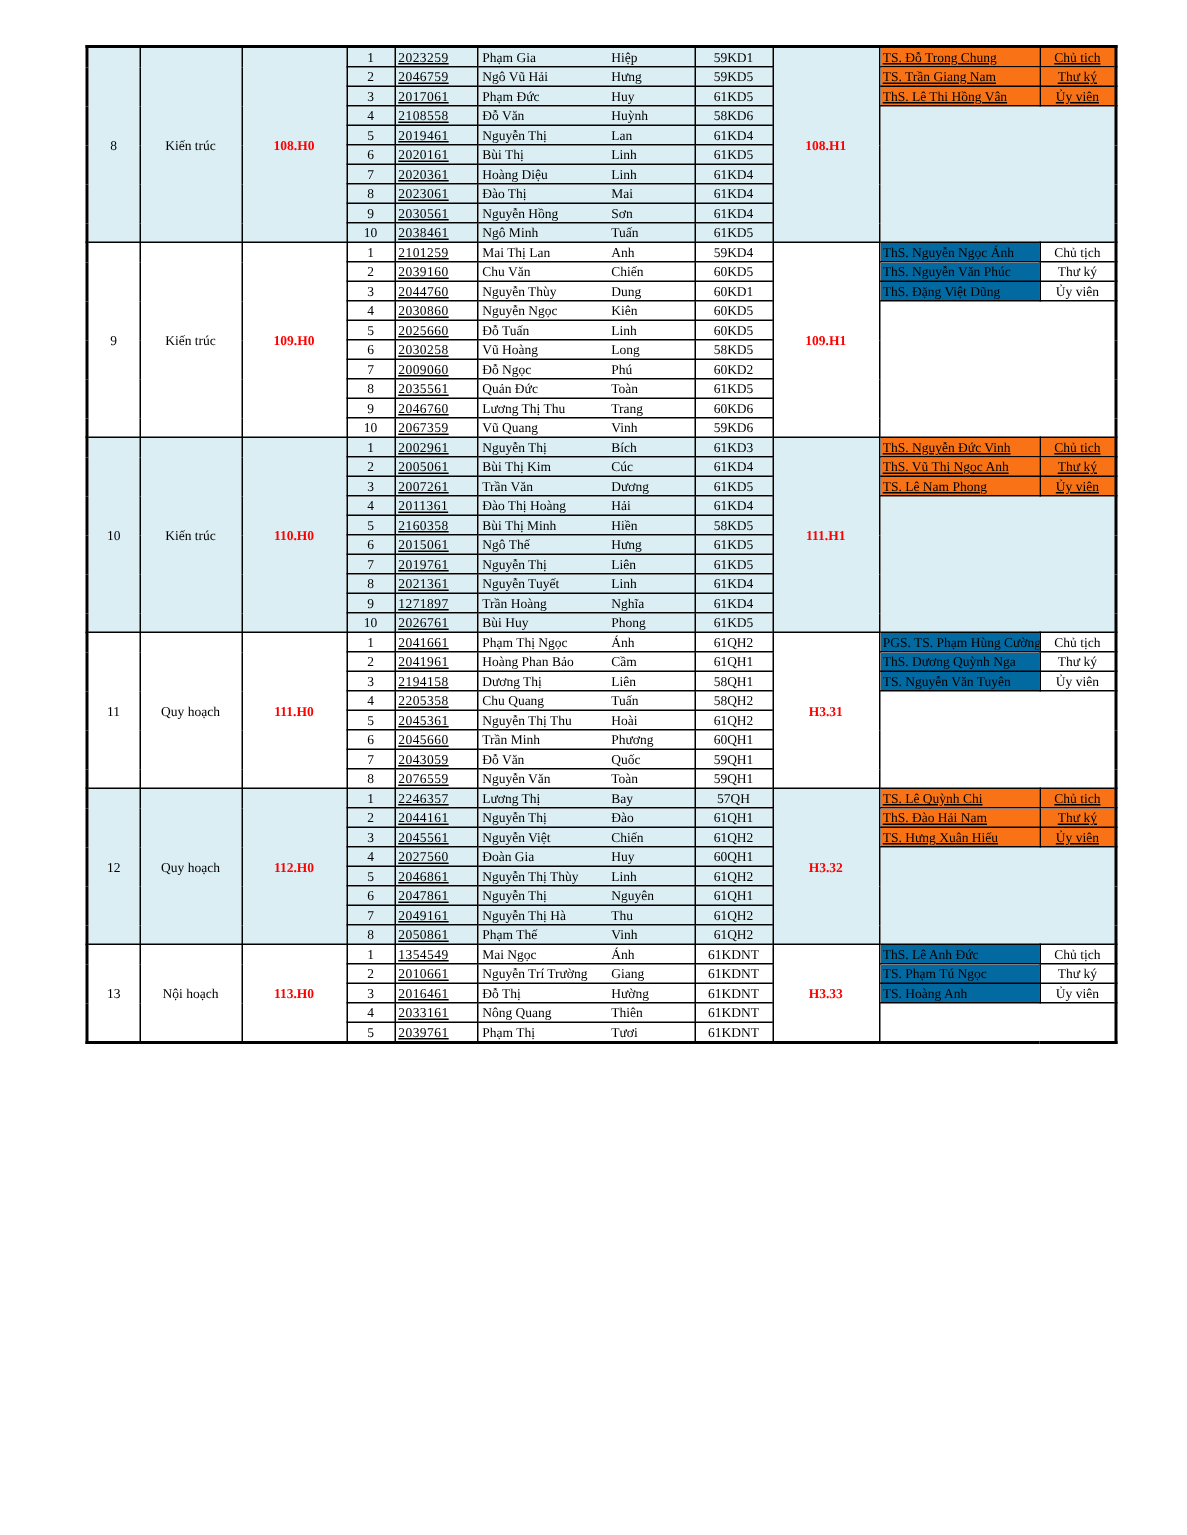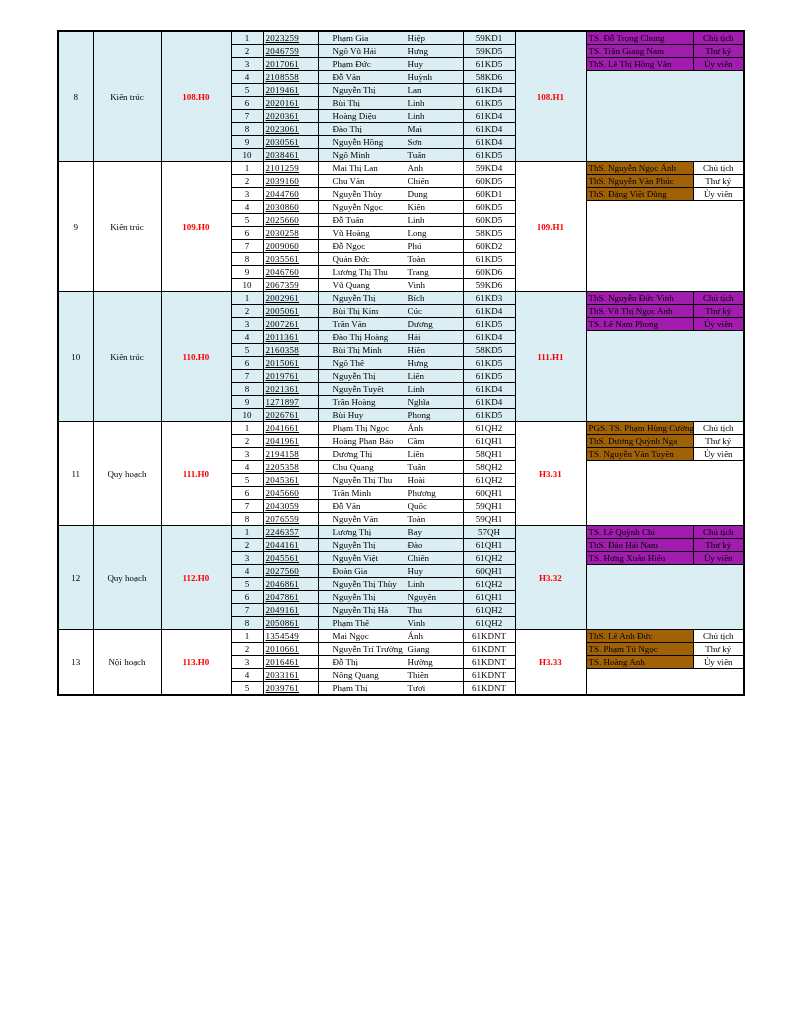--- a/index.html
+++ b/index.html
@@ -23,26 +23,26 @@
   }
   tr.group-start td{border-top:1.5px solid #000;}
   td.c-no,td.c-idx,td.c-class,td.c-crole{text-align:center;}
   td.c-major{text-align:center;}
   td.c-id{letter-spacing:.3px;text-decoration:underline;}
   td.c-code,td.c-room{
     text-align:center;font-weight:bold;color:#ff0000;font-size:9px;
   }
   td.c-name{padding:0;}
   td.c-name .nwrap{display:flex;width:100%;}
-  td.c-name .fam{flex:1 1 auto;padding-left:12px;}
+  td.c-name .fam{flex:1 1 auto;padding-left:1px;}
   td.c-name .giv{flex:0 0 53px;padding-left:1px;}
-  td.c-cname{font-size:8.5px;padding-left:3px;background:#a16207;}
+  td.c-cname{font-size:8.5px;padding-left:3px;background:#0369a1;}
   td.c-crole{font-size:8.5px;background:#fff;}
   tr.shaded td{background:#daeef3;}
-  tr.shaded td.c-cname,tr.shaded td.c-crole{background:#a21caf;}
+  tr.shaded td.c-cname,tr.shaded td.c-crole{background:#f97316;text-decoration:underline;}
   td.c-cempty{background:transparent;}
   tr.shaded td.c-cempty{background:#daeef3;}
   
   td.c-idx{border-left:2px solid #000;}
   td.c-room{border-left:1.5px solid #000;border-right:1.5px solid #000;}
 </style>
 </head>
 <body>
 
 <div id="page">

